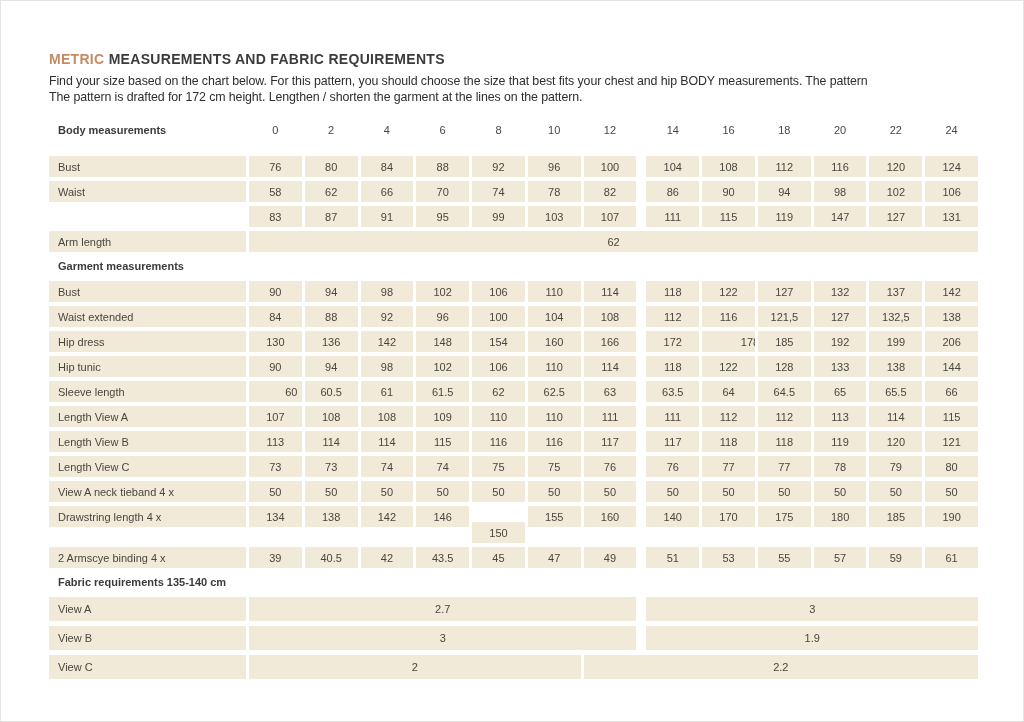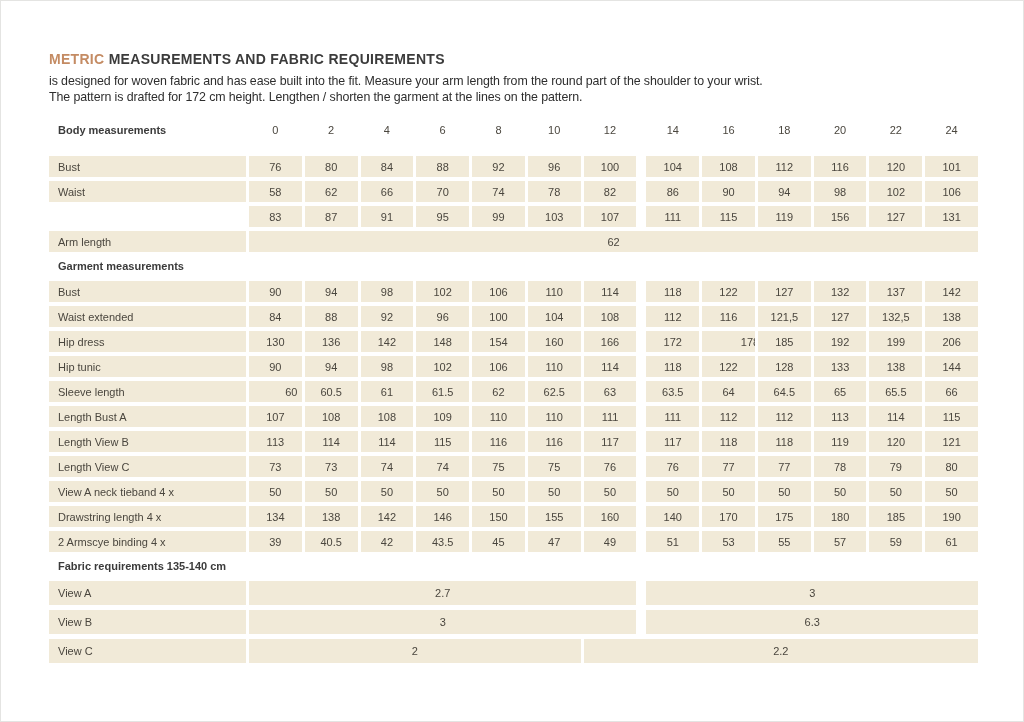--- a/index.html
+++ b/index.html
@@ -48,21 +48,21 @@
   .t-row.fabric{margin-bottom:5px;}
 </style>
 </head>
 <body>
 
 <div class="page">
   <div class="title">
     <span class="accent">METRIC</span><span> MEASUREMENTS AND FABRIC REQUIREMENTS</span>
   </div>
   <div class="intro">
-    <div class="intro-line">is designed for woven fabric and has ease built into the fit. Measure your arm length from the round part of the shoulder to your wrist.</div>
+    <div class="intro-line">Find your size based on the chart below. For this pattern, you should choose the size that best fits your chest and hip BODY measurements. The pattern</div>
     <div class="intro-line">The pattern is drafted for 172 cm height. Lengthen / shorten the garment at the lines on the pattern.</div>
   </div>
 
   <div class="m-table">
       <div class="t-row header">
         <div class="cell label plain bold" style="grid-column: 1;">Body measurements</div>
         <div class="cell plain" style="grid-column: 2;">0</div>
         <div class="cell plain" style="grid-column: 3;">2</div>
         <div class="cell plain" style="grid-column: 4;">4</div>
         <div class="cell plain" style="grid-column: 5;">6</div>
@@ -83,21 +83,21 @@
         <div class="cell" style="grid-column: 4;">84</div>
         <div class="cell" style="grid-column: 5;">88</div>
         <div class="cell" style="grid-column: 6;">92</div>
         <div class="cell" style="grid-column: 7;">96</div>
         <div class="cell" style="grid-column: 8;">100</div>
         <div class="cell" style="grid-column: 10;">104</div>
         <div class="cell" style="grid-column: 11;">108</div>
         <div class="cell" style="grid-column: 12;">112</div>
         <div class="cell" style="grid-column: 13;">116</div>
         <div class="cell" style="grid-column: 14;">120</div>
-        <div class="cell" style="grid-column: 15;">101</div>
+        <div class="cell" style="grid-column: 15;">124</div>
       </div>
       <div class="t-row data">
         <div class="cell label" style="grid-column: 1;">Waist</div>
         <div class="cell" style="grid-column: 2;">58</div>
         <div class="cell" style="grid-column: 3;">62</div>
         <div class="cell" style="grid-column: 4;">66</div>
         <div class="cell" style="grid-column: 5;">70</div>
         <div class="cell" style="grid-column: 6;">74</div>
         <div class="cell" style="grid-column: 7;">78</div>
         <div class="cell" style="grid-column: 8;">82</div>
@@ -112,21 +112,21 @@
         <div class="cell" style="grid-column: 2;">83</div>
         <div class="cell" style="grid-column: 3;">87</div>
         <div class="cell" style="grid-column: 4;">91</div>
         <div class="cell" style="grid-column: 5;">95</div>
         <div class="cell" style="grid-column: 6;">99</div>
         <div class="cell" style="grid-column: 7;">103</div>
         <div class="cell" style="grid-column: 8;">107</div>
         <div class="cell" style="grid-column: 10;">111</div>
         <div class="cell" style="grid-column: 11;">115</div>
         <div class="cell" style="grid-column: 12;">119</div>
-        <div class="cell" style="grid-column: 13;">156</div>
+        <div class="cell" style="grid-column: 13;">147</div>
         <div class="cell" style="grid-column: 14;">127</div>
         <div class="cell" style="grid-column: 15;">131</div>
       </div>
       <div class="t-row span_all">
         <div class="cell label" style="grid-column: 1;">Arm length</div>
         <div class="cell" style="grid-column: 2 / 16;">62</div>
       </div>
       <div class="t-row section">
         <div class="cell label plain bold" style="grid-column: 1;">Garment measurements</div>
       </div>
@@ -204,21 +204,21 @@
         <div class="cell" style="grid-column: 7;">62.5</div>
         <div class="cell" style="grid-column: 8;">63</div>
         <div class="cell" style="grid-column: 10;">63.5</div>
         <div class="cell" style="grid-column: 11;">64</div>
         <div class="cell" style="grid-column: 12;">64.5</div>
         <div class="cell" style="grid-column: 13;">65</div>
         <div class="cell" style="grid-column: 14;">65.5</div>
         <div class="cell" style="grid-column: 15;">66</div>
       </div>
       <div class="t-row data">
-        <div class="cell label" style="grid-column: 1;">Length Bust A</div>
+        <div class="cell label" style="grid-column: 1;">Length View A</div>
         <div class="cell" style="grid-column: 2;">107</div>
         <div class="cell" style="grid-column: 3;">108</div>
         <div class="cell" style="grid-column: 4;">108</div>
         <div class="cell" style="grid-column: 5;">109</div>
         <div class="cell" style="grid-column: 6;">110</div>
         <div class="cell" style="grid-column: 7;">110</div>
         <div class="cell" style="grid-column: 8;">111</div>
         <div class="cell" style="grid-column: 10;">111</div>
         <div class="cell" style="grid-column: 11;">112</div>
         <div class="cell" style="grid-column: 12;">112</div>
@@ -273,21 +273,21 @@
         <div class="cell" style="grid-column: 13;">50</div>
         <div class="cell" style="grid-column: 14;">50</div>
         <div class="cell" style="grid-column: 15;">50</div>
       </div>
       <div class="t-row data">
         <div class="cell label" style="grid-column: 1;">Drawstring length 4  x</div>
         <div class="cell" style="grid-column: 2;">134</div>
         <div class="cell" style="grid-column: 3;">138</div>
         <div class="cell" style="grid-column: 4;">142</div>
         <div class="cell" style="grid-column: 5;">146</div>
-        <div class="cell" style="grid-column: 6;">150</div>
+        <div class="cell" style="grid-column: 6; margin-top: 16px;">150</div>
         <div class="cell" style="grid-column: 7;">155</div>
         <div class="cell" style="grid-column: 8;">160</div>
         <div class="cell" style="grid-column: 10;">140</div>
         <div class="cell" style="grid-column: 11; text-align: right;">170</div>
         <div class="cell" style="grid-column: 12;">175</div>
         <div class="cell" style="grid-column: 13;">180</div>
         <div class="cell" style="grid-column: 14;">185</div>
         <div class="cell" style="grid-column: 15;">190</div>
       </div>
       <div class="t-row data">
@@ -310,21 +310,21 @@
         <div class="cell label plain bold" style="grid-column: 1;">Fabric requirements 135-140 cm</div>
       </div>
       <div class="t-row fabric">
         <div class="cell label" style="grid-column: 1;">View A</div>
         <div class="cell" style="grid-column: 2 / 9;">2.7</div>
         <div class="cell" style="grid-column: 10 / 16;">3</div>
       </div>
       <div class="t-row fabric">
         <div class="cell label" style="grid-column: 1;">View B</div>
         <div class="cell" style="grid-column: 2 / 9;">3</div>
-        <div class="cell" style="grid-column: 10 / 16;">6.3</div>
+        <div class="cell" style="grid-column: 10 / 16;">1.9</div>
       </div>
       <div class="t-row fabric">
         <div class="cell label" style="grid-column: 1;">View C</div>
         <div class="cell" style="grid-column: 2 / 8;">2</div>
         <div class="cell" style="grid-column: 8 / 16;">2.2</div>
       </div>
     </div>
 </div>
 
 </body></html>

